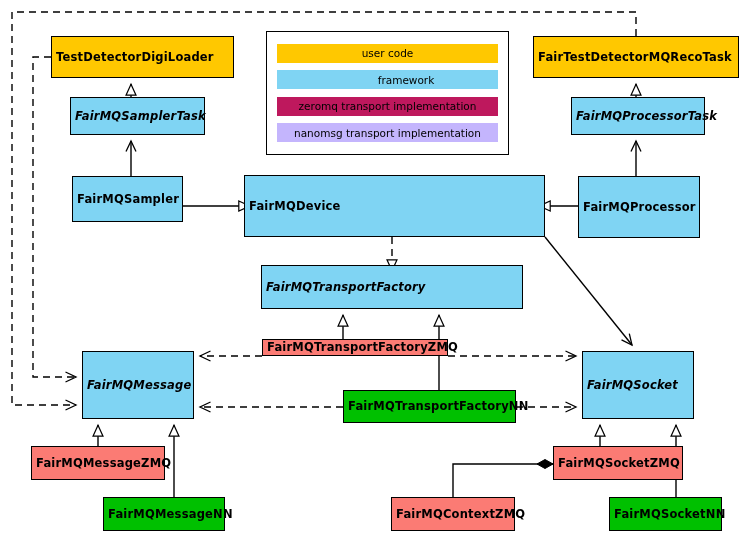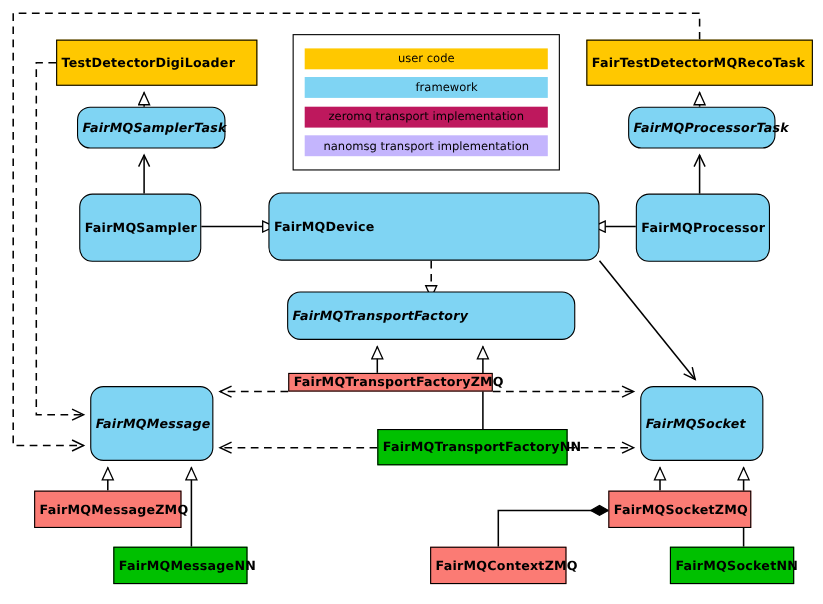--- a/index.html
+++ b/index.html
@@ -34,21 +34,21 @@
     font-size: 11.5px;
     font-weight: bold;
     letter-spacing: 0.2px;
     line-height: 1.1;
     padding: 2px 4px;
   }
   .node.abstract {
     font-style: italic;
   }
   .c-user { background: #FFC800; }
-  .c-frame { background: #7FD4F3; border-radius: 12px; }
+  .c-frame { background: #7FD4F3; }
   .c-zmq  { background: #FB7B74; }
   .c-nn   { background: #00C000; }
 
   #legend {
     position: absolute;
     box-sizing: border-box;
     border: 1.6px solid #000000;
     background: #ffffff;
     display: flex;
     flex-direction: column;
@@ -155,21 +155,21 @@
   </div>
 
   <div class="node c-frame abstract" style="left:70px; top:97px; width:135px; height:38px;">
     <span>FairMQSamplerTask</span>
   </div>
 
   <div class="node c-frame abstract" style="left:571px; top:97px; width:134px; height:38px;">
     <span>FairMQProcessorTask</span>
   </div>
 
-  <div class="node c-frame" style="left:72px; top:176px; width:111px; height:62px;">
+  <div class="node c-frame" style="left:72px; top:176px; width:111px; height:46px;">
     <span>FairMQSampler</span>
   </div>
 
   <div class="node c-frame" style="left:244px; top:175px; width:301px; height:62px;">
     <span>FairMQDevice</span>
   </div>
 
   <div class="node c-frame" style="left:578px; top:176px; width:122px; height:62px;">
     <span>FairMQProcessor</span>
   </div>

